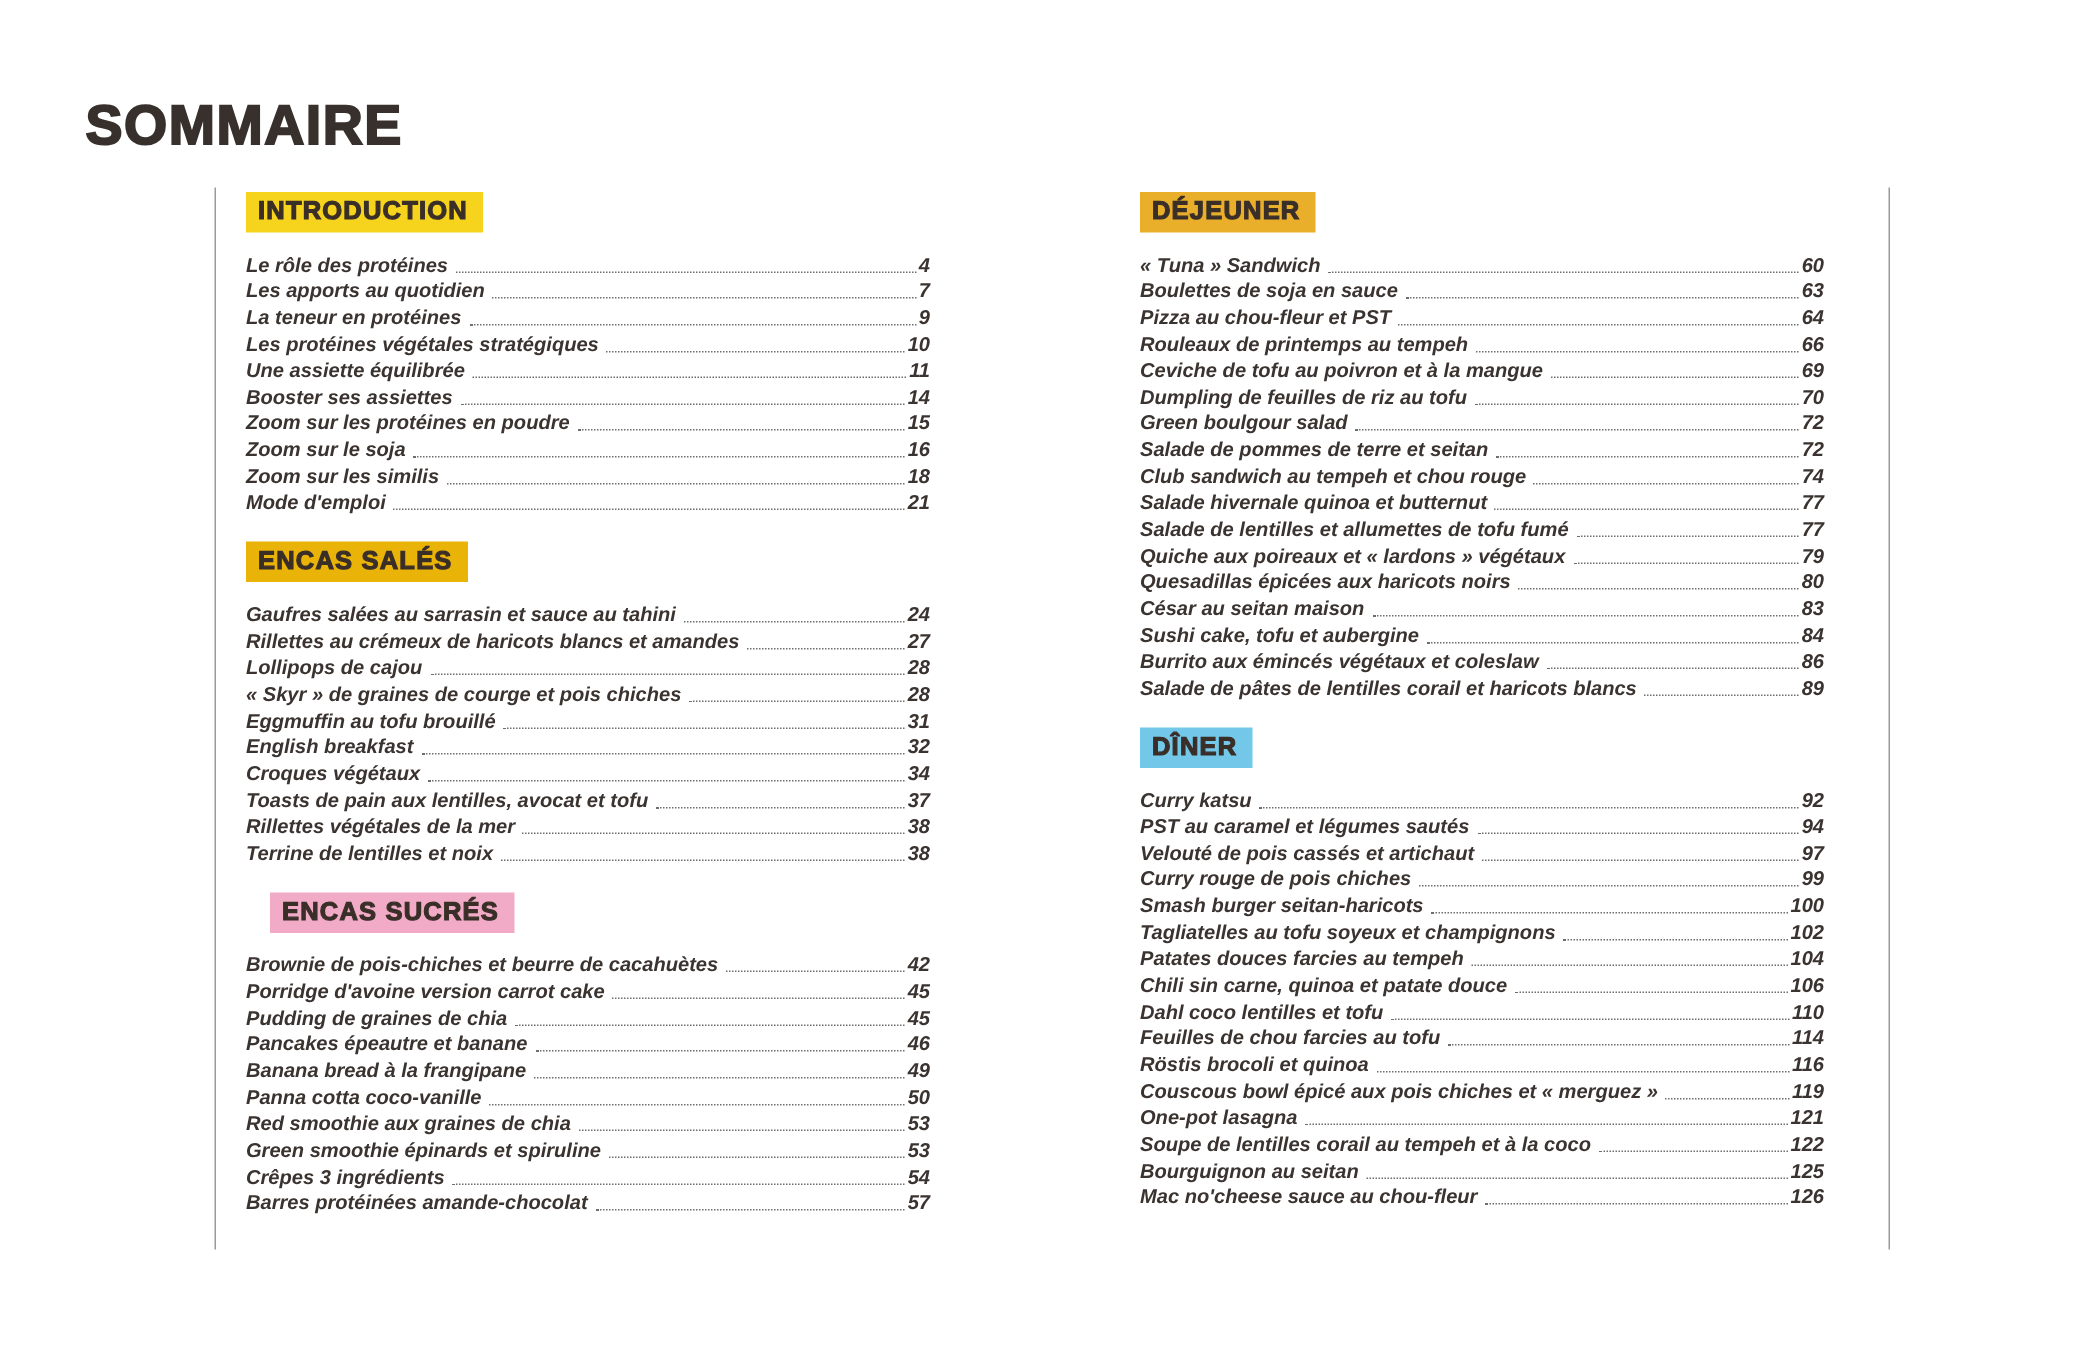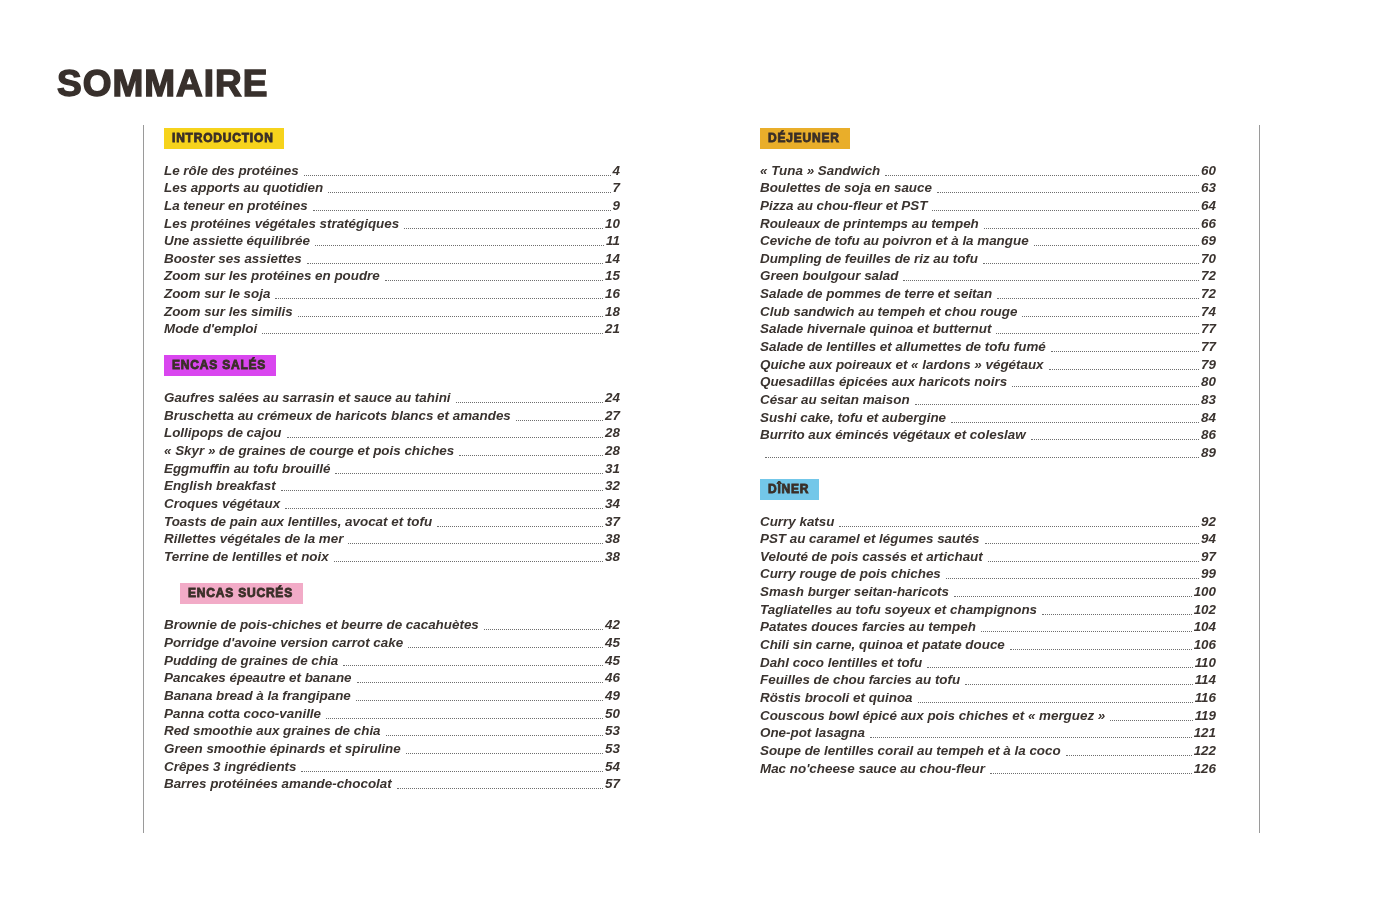--- a/index.html
+++ b/index.html
@@ -42,21 +42,21 @@
     top: 128px;
     width: 456px;
   }
   .toc-col-left  { left: 164px; }
   .toc-col-right { left: 760px; }
   .section + .section { margin-top: 18px; }
   .section-header {
     display: inline-block;
     margin: 0 0 12px 0;
     padding: 3px 10px 4px 8px;
-    font-size: 12px;
+    font-size: 17px;
     font-weight: 900;
     letter-spacing: 0.8px;
     color: #3a2f28;
     -webkit-text-stroke: 0.8px #3a2f28;
     text-transform: uppercase;
   }
   ul.entries {
     list-style: none;
     margin: 0;
     padding: 0;
@@ -133,28 +133,28 @@
             <span class="entry-label">Zoom sur les similis</span>
             <span class="leader"></span>
             <span class="entry-page">18</span>
           </li>
           <li class="entry">
             <span class="entry-label">Mode d'emploi</span>
             <span class="leader"></span>
             <span class="entry-page">21</span>
           </li>
         </ul></section>
-      <section class="section"><h2 class="section-header" style="background-color: #d946ef;">ENCAS SALÉS</h2><ul class="entries">
+      <section class="section"><h2 class="section-header" style="background-color: #eab308;">ENCAS SALÉS</h2><ul class="entries">
           <li class="entry">
             <span class="entry-label">Gaufres salées au sarrasin et sauce au tahini</span>
             <span class="leader"></span>
             <span class="entry-page">24</span>
           </li>
           <li class="entry">
-            <span class="entry-label">Bruschetta au crémeux de haricots blancs et amandes</span>
+            <span class="entry-label">Rillettes au crémeux de haricots blancs et amandes</span>
             <span class="leader"></span>
             <span class="entry-page">27</span>
           </li>
           <li class="entry">
             <span class="entry-label">Lollipops de cajou</span>
             <span class="leader"></span>
             <span class="entry-page">28</span>
           </li>
           <li class="entry">
             <span class="entry-label">« Skyr » de graines de courge et pois chiches</span>
@@ -321,20 +321,21 @@
             <span class="entry-label">Sushi cake, tofu et aubergine</span>
             <span class="leader"></span>
             <span class="entry-page">84</span>
           </li>
           <li class="entry">
             <span class="entry-label">Burrito aux émincés végétaux et coleslaw</span>
             <span class="leader"></span>
             <span class="entry-page">86</span>
           </li>
           <li class="entry">
+            <span class="entry-label">Salade de pâtes de lentilles corail et haricots blancs</span>
             <span class="leader"></span>
             <span class="entry-page">89</span>
           </li>
         </ul></section>
       <section class="section"><h2 class="section-header" style="background-color: rgb(115, 199, 233);">DÎNER</h2><ul class="entries">
           <li class="entry">
             <span class="entry-label">Curry katsu</span>
             <span class="leader"></span>
             <span class="entry-page">92</span>
           </li>
@@ -395,20 +396,25 @@
           </li>
           <li class="entry">
             <span class="entry-label">One-pot lasagna</span>
             <span class="leader"></span>
             <span class="entry-page">121</span>
           </li>
           <li class="entry">
             <span class="entry-label">Soupe de lentilles corail au tempeh et à la coco</span>
             <span class="leader"></span>
             <span class="entry-page">122</span>
+          </li>
+          <li class="entry">
+            <span class="entry-label">Bourguignon au seitan</span>
+            <span class="leader"></span>
+            <span class="entry-page">125</span>
           </li>
           <li class="entry">
             <span class="entry-label">Mac no'cheese sauce au chou-fleur</span>
             <span class="leader"></span>
             <span class="entry-page">126</span>
           </li>
         </ul></section>
     </div>
 </div>
 

